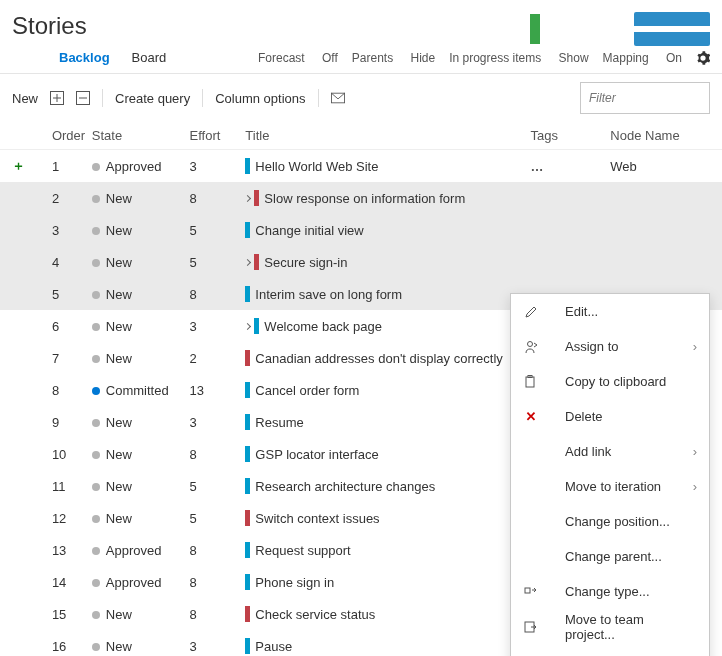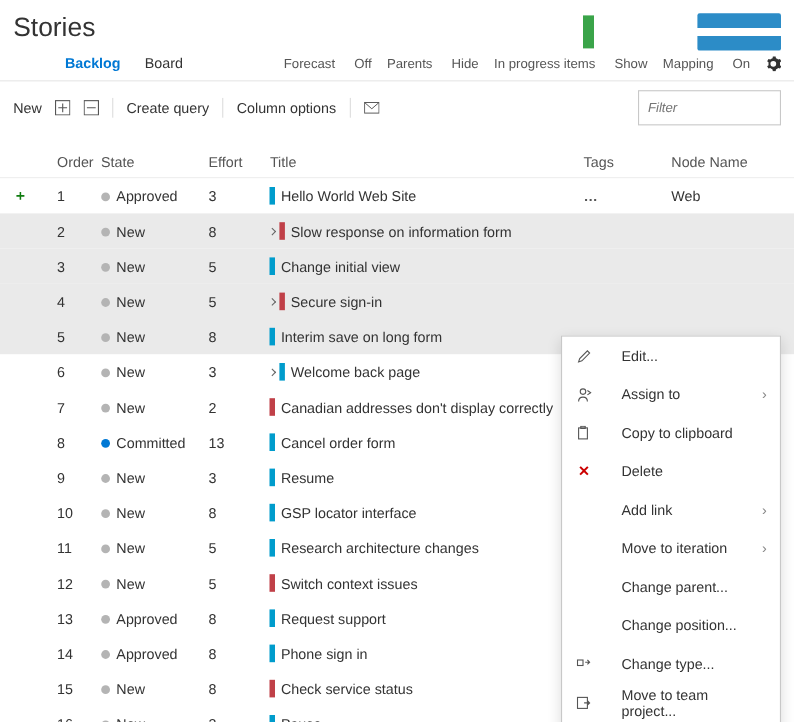--- a/index.html
+++ b/index.html
@@ -80,21 +80,20 @@
     font-style: italic;
     font-size: 12px;
     color: #767676;
     background: transparent;
   }
   .thead {
     display: flex;
     padding: 6px 12px;
     color: #555;
     border-bottom: 1px solid #eee;
-    margin-top: 12px;
   }
   .col-plus { width: 40px; }
   .col-order { width: 40px; }
   .col-state { width: 98px; }
   .col-effort { width: 56px; }
   .col-title { width: 286px; }
   .col-tags { width: 80px; }
   .col-node { width: 100px; }
   .row {
     display: flex;
@@ -418,25 +417,25 @@
       <span>Add link</span>
       <span class="menu-sub">›</span>
     </div>
     <div class="menu-item">
       <span class="menu-icon"></span>
       <span>Move to iteration</span>
       <span class="menu-sub">›</span>
     </div>
     <div class="menu-item">
       <span class="menu-icon"></span>
+      <span>Change position...</span>
+    </div>
+    <div class="menu-item">
+      <span class="menu-icon"></span>
       <span>Change parent...</span>
-    </div>
-    <div class="menu-item">
-      <span class="menu-icon"></span>
-      <span>Change position...</span>
     </div>
     <div class="menu-item">
       <span class="menu-icon">
           <svg width="14" height="14" viewBox="0 0 14 14">
             <rect x="1" y="3" width="5" height="5" fill="none" stroke="#555"></rect>
             <path d="M8 5h4m-2-2l2 2-2 2" fill="none" stroke="#555"></path>
           </svg>
         </span>
       <span>Change type...</span>
     </div>

